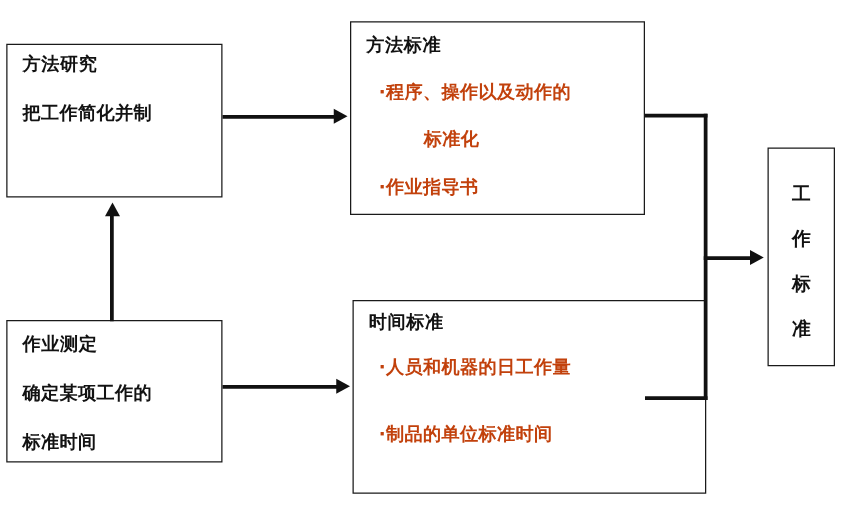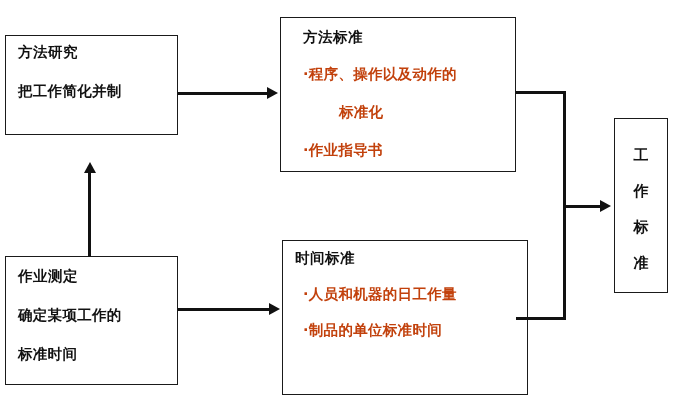--- a/index.html
+++ b/index.html
@@ -48,43 +48,43 @@
   .bullet-line {
     color: #c2410c;
     font-size: 14.5px;
     font-weight: bold;
     line-height: 1.0;
     letter-spacing: 0.3px;
     white-space: nowrap;
   }
 
   
-  #box-method-research { left: 5px; top: 35px; width: 173px; height: 100px; }
+  #box-method-research { left: 5px; top: 35px; width: 173px; height: 123px; }
   #box-method-research .heading { position: absolute; left: 12px; top: 9px; }
   #box-method-research .l1 { position: absolute; left: 12px; top: 48px; }
   #box-method-research .l2 { position: absolute; left: 12px; top: 87px; }
 
   
   #box-method-standard { left: 280px; top: 17px; width: 236px; height: 155px; }
-  #box-method-standard .heading { position: absolute; left: 12px; top: 12px; margin-left: 10px; }
+  #box-method-standard .heading { position: absolute; left: 12px; top: 12px; }
   #box-method-standard .b1 { position: absolute; left: 22px; top: 49px; }
   #box-method-standard .b1cont { position: absolute; left: 10px; top: 87px; margin-left: 48px; }
   #box-method-standard .b2 { position: absolute; left: 22px; top: 125px; }
 
   
-  #box-work-measurement { left: 5px; top: 256px; width: 173px; height: 129px; }
+  #box-work-measurement { left: 5px; top: 256px; width: 173px; height: 114px; }
   #box-work-measurement .heading { position: absolute; left: 12px; top: 12px; }
   #box-work-measurement .l1 { position: absolute; left: 12px; top: 51px; }
   #box-work-measurement .l2 { position: absolute; left: 12px; top: 90px; text-align: center; }
 
   
-  #box-time-standard { left: 282px; top: 240px; width: 246px; height: 155px; }
+  #box-time-standard { left: 282px; top: 240px; width: 283px; height: 155px; }
   #box-time-standard .heading { position: absolute; left: 12px; top: 10px; }
   #box-time-standard .b1 { position: absolute; left: 20px; top: 46px; }
-  #box-time-standard .b2 { position: absolute; left: 20px; top: 82px; }
+  #box-time-standard .b2 { position: absolute; left: 20px; top: 100px; }
   #box-time-standard .b3 { position: absolute; left: 20px; top: 122px; }
 
   
   #box-work-standard { left: 614px; top: 118px; width: 54px; height: 175px; }
   #box-work-standard .vtext {
     position: absolute;
     left: 0; right: 0;
     top: 18px;
     text-align: center;
     font-size: 15px;

